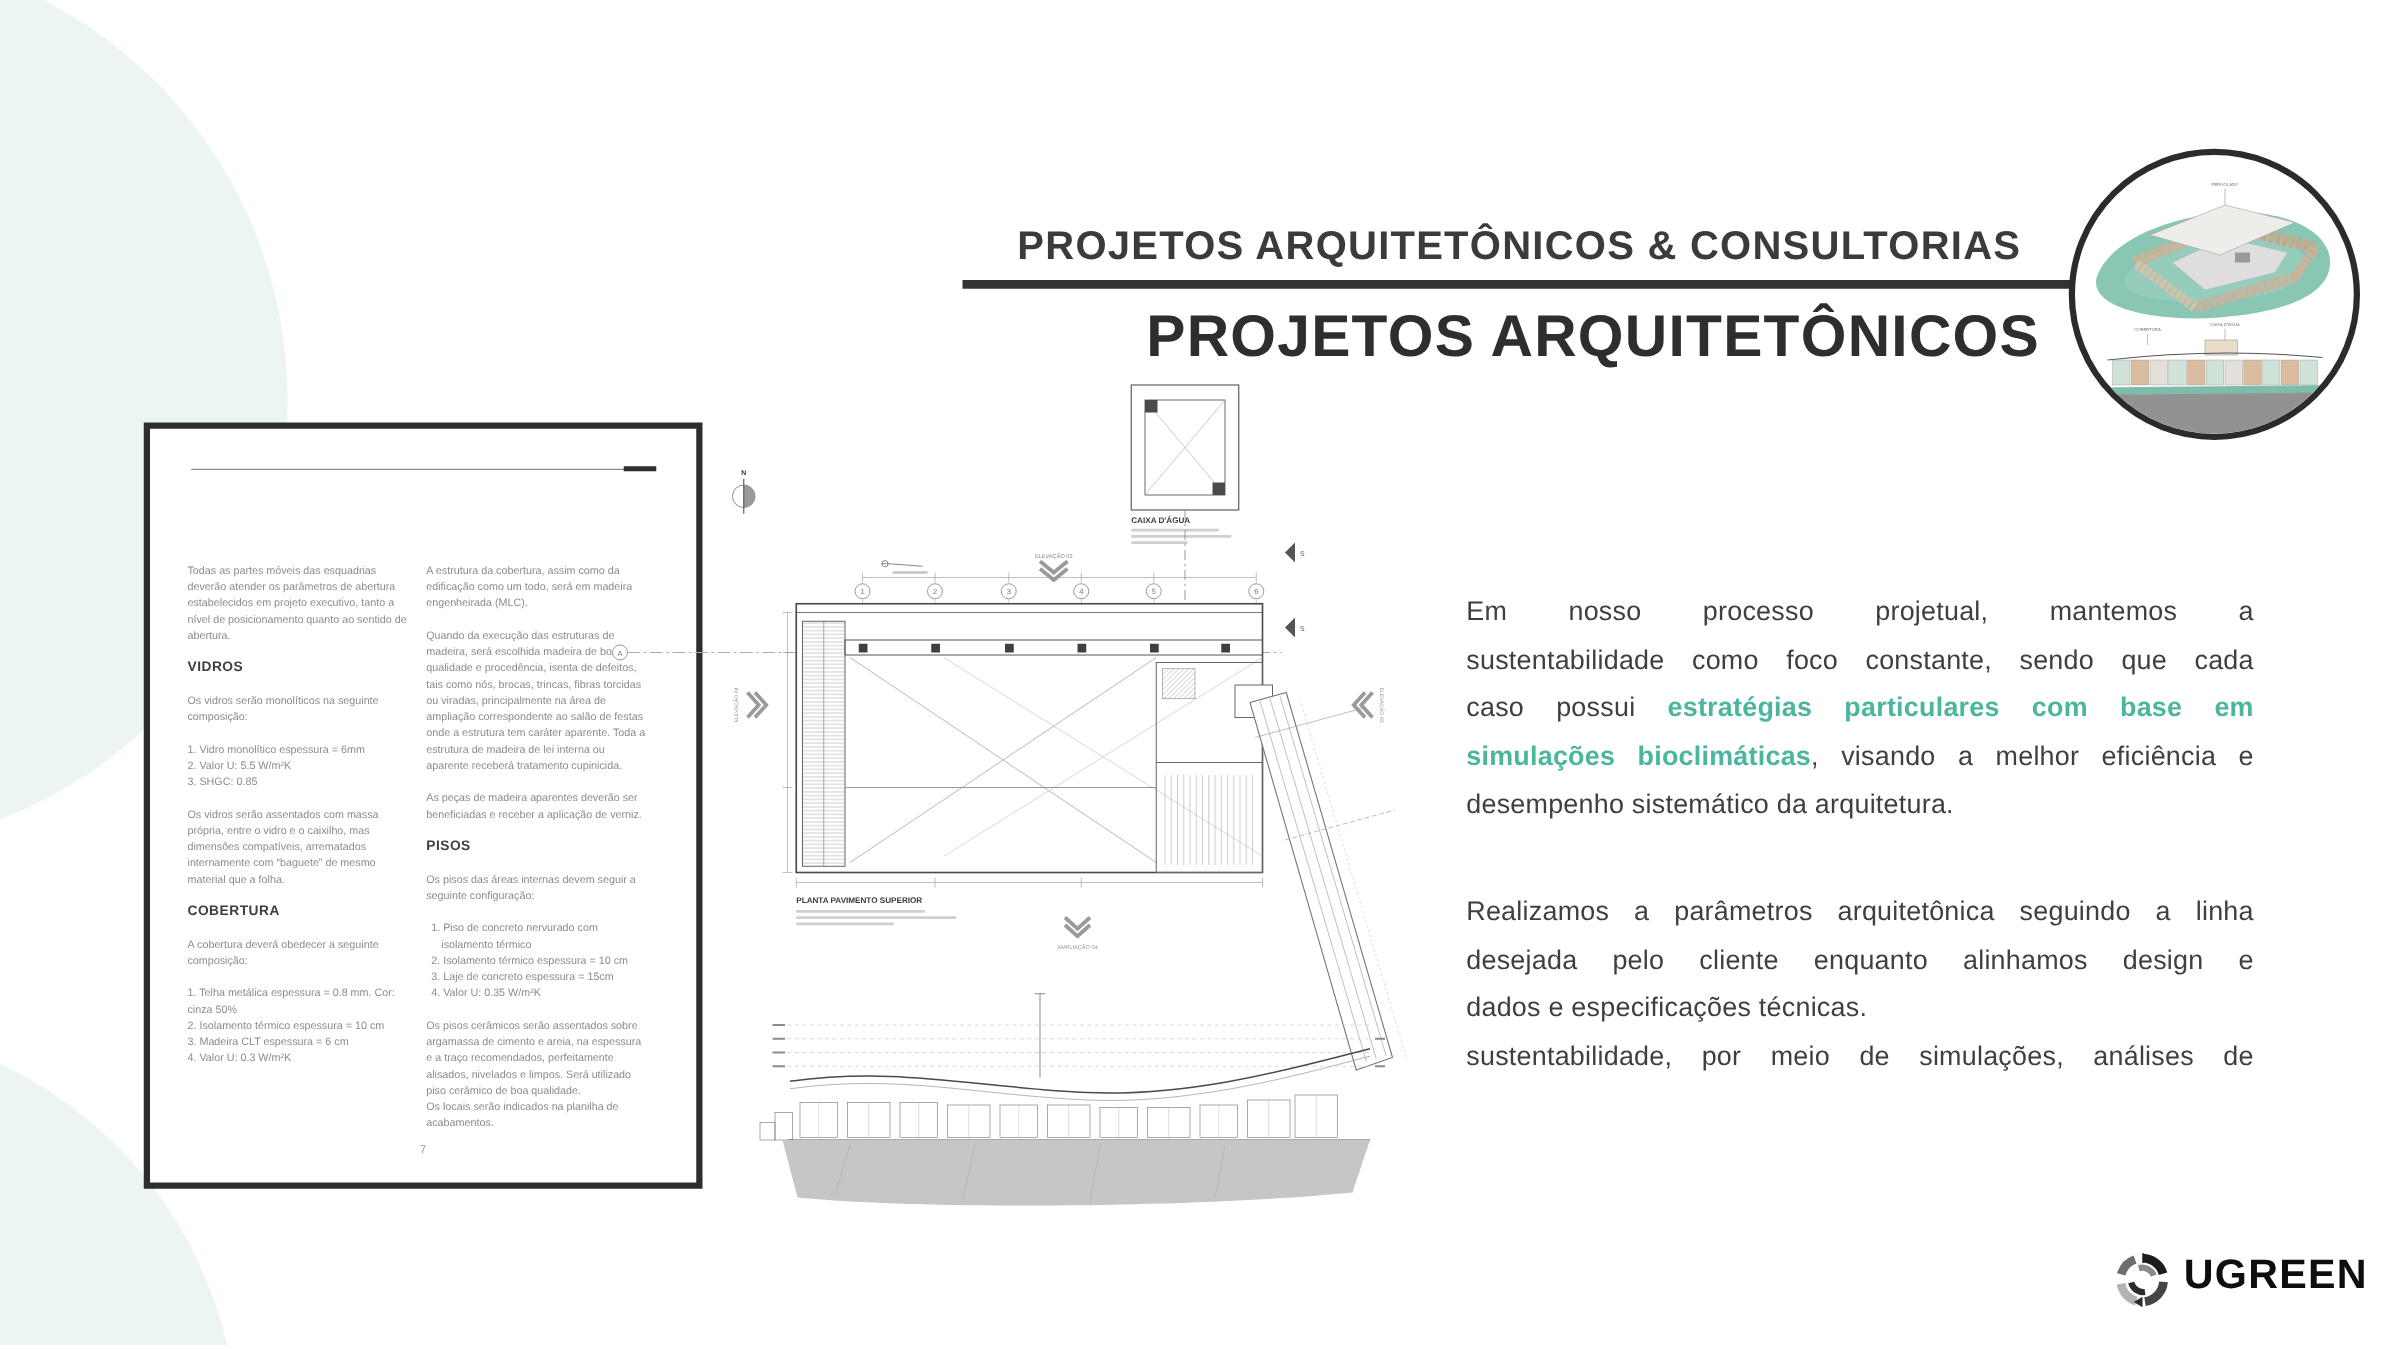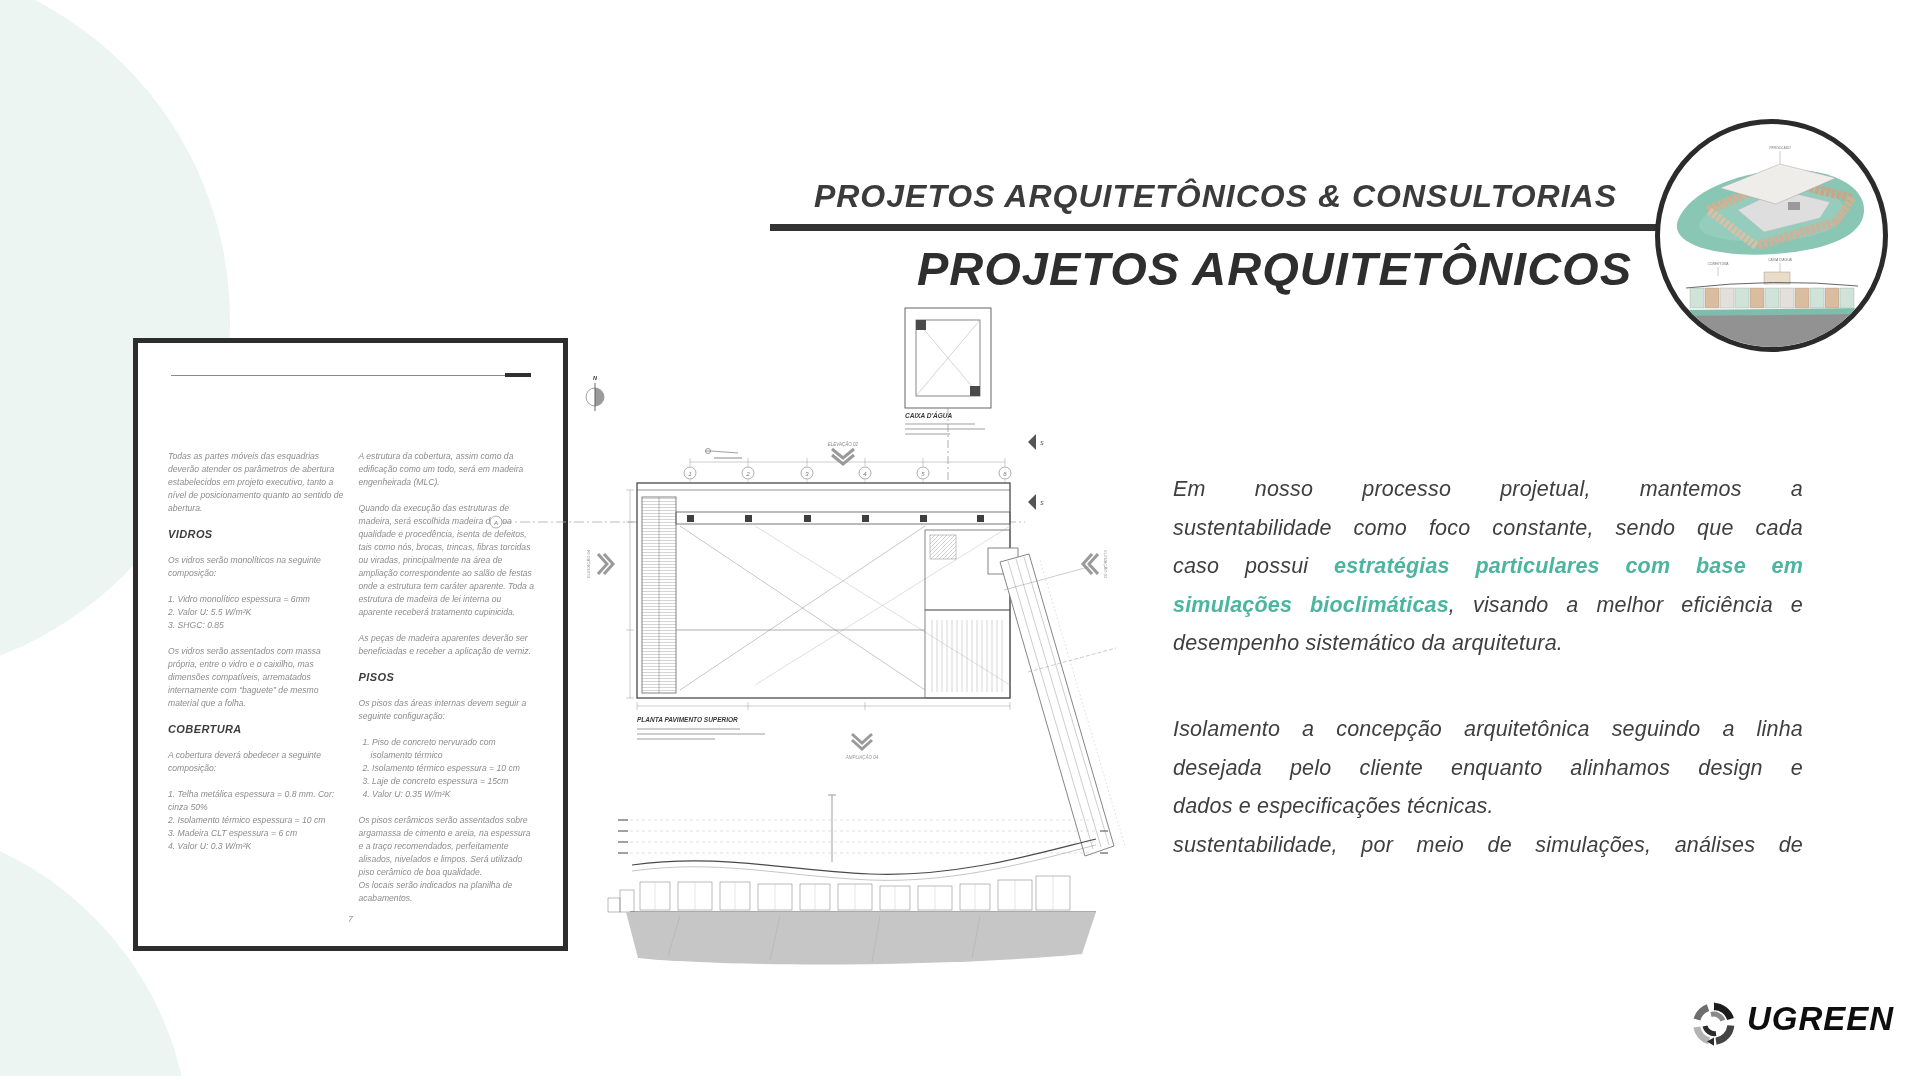--- a/index.html
+++ b/index.html
@@ -1,37 +1,37 @@
 <!DOCTYPE html>
 <html><head>
 <meta charset="utf-8">
 <style>
   html,body{margin:0;padding:0;background:#ffffff;}
   .slide{position:relative;width:1920px;height:1076px;background:#ffffff;overflow:hidden;
-         font-family:"Liberation Sans",sans-serif;color:#424242;font-style:italic;}
+         font-family:"Liberation Sans",sans-serif;color:#424242;}
   
   .bg-circle{position:absolute;border-radius:50%;background:#ecf5f2;}
   .bg-circle.top{left:-490px;top:-40px;width:720px;height:720px;}
   .bg-circle.bottom{left:-470px;top:820px;width:660px;height:660px;}
 
   
   .eyebrow{position:absolute;right:303px;top:180px;font-size:32px;line-height:32px;
            font-weight:800;letter-spacing:1px;color:#3b3b3b;white-space:nowrap;}
   .head-bar{position:absolute;left:770px;top:224px;width:890px;height:7px;background:#333333;}
   .page-title{position:absolute;right:288px;top:246px;font-size:47px;line-height:46px;
               font-weight:800;letter-spacing:1px;color:#2e2e2e;white-space:nowrap;}
 
   
   .badge{position:absolute;left:1655px;top:119px;width:223px;height:223px;border-radius:50%;
          border:5px solid #2b2b2b;background:#ffffff;overflow:hidden;z-index:3;}
   .badge svg{display:block;}
 
   
-  .doc{position:absolute;left:133px;top:338px;width:425px;height:603px;border:5px solid #2d2d2d;
-       background:#ffffff;font-size:8.6px;line-height:13px;color:#8c8c8c;}
+  .doc{position:absolute;left:115px;top:338px;width:425px;height:603px;border:5px solid #2d2d2d;
+       background:#ffffff;font-size:8.6px;line-height:13px;color:#8c8c8c;padding-left:12px;}
   .doc-rule{position:absolute;top:32px;left:33px;right:32px;height:1px;background:#8a8a8a;}
   .doc-rule-end{position:absolute;top:30px;right:32px;width:26px;height:4px;background:#2f2f2f;}
   .doc-cols{position:absolute;top:107px;left:30px;right:27px;display:flex;gap:13px;}
   .doc-col{width:178px;}
   .doc-p{margin:0 0 13px 0;}
   .doc-p.tight{margin-top:-13px;}
   .doc-h{font-weight:700;color:#3d3d3d;font-size:11px;letter-spacing:0.4px;margin:13px 0 13px 0;}
   .doc-list{margin:0 0 13px 0;}
   .doc-list.indent div{padding-left:12px;text-indent:-8px;}
   .doc-pagenum{position:absolute;bottom:20px;left:0;right:0;text-align:center;color:#9a9a9a;font-size:9px;}
@@ -407,21 +407,21 @@
 
   <div class="main-text">
     <div id="para1">
         <div class="jline"><span>Em nosso processo projetual, mantemos a</span></div>
         <div class="jline"><span>sustentabilidade como foco constante, sendo que cada</span></div>
         <div class="jline"><span>caso possui </span><span class="accent" style="color: rgb(75, 181, 160);">estratégias particulares com base em</span></div>
         <div class="jline"><span class="accent" style="color: rgb(75, 181, 160);">simulações bioclimáticas</span><span>, visando a melhor eficiência e</span></div>
         <div class="jline jlast"><span>desempenho sistemático da arquitetura.</span></div>
       </div>
     <div class="para2" id="para2">
-        <div class="jline"><span>Isolamento a concepção arquitetônica seguindo a linha</span></div>
+        <div class="jline"><span>Realizamos a parâmetros arquitetônica seguindo a linha</span></div>
         <div class="jline"><span>desejada pelo cliente enquanto alinhamos design e</span></div>
         <div class="jline jlast"><span>dados e especificações técnicas.</span></div>
         <div class="jline"><span>sustentabilidade, por meio de simulações, análises de</span></div>
       </div>
   </div>
 
   <div class="logo">
     <svg width="48" height="48" viewBox="0 0 48 48">
       <g fill="none" stroke-linecap="butt">
         <path d="M 40.5,19 A 17.5,17.5 0 0 0 24,6.5" stroke="#1c1c1c" stroke-width="7"></path>

